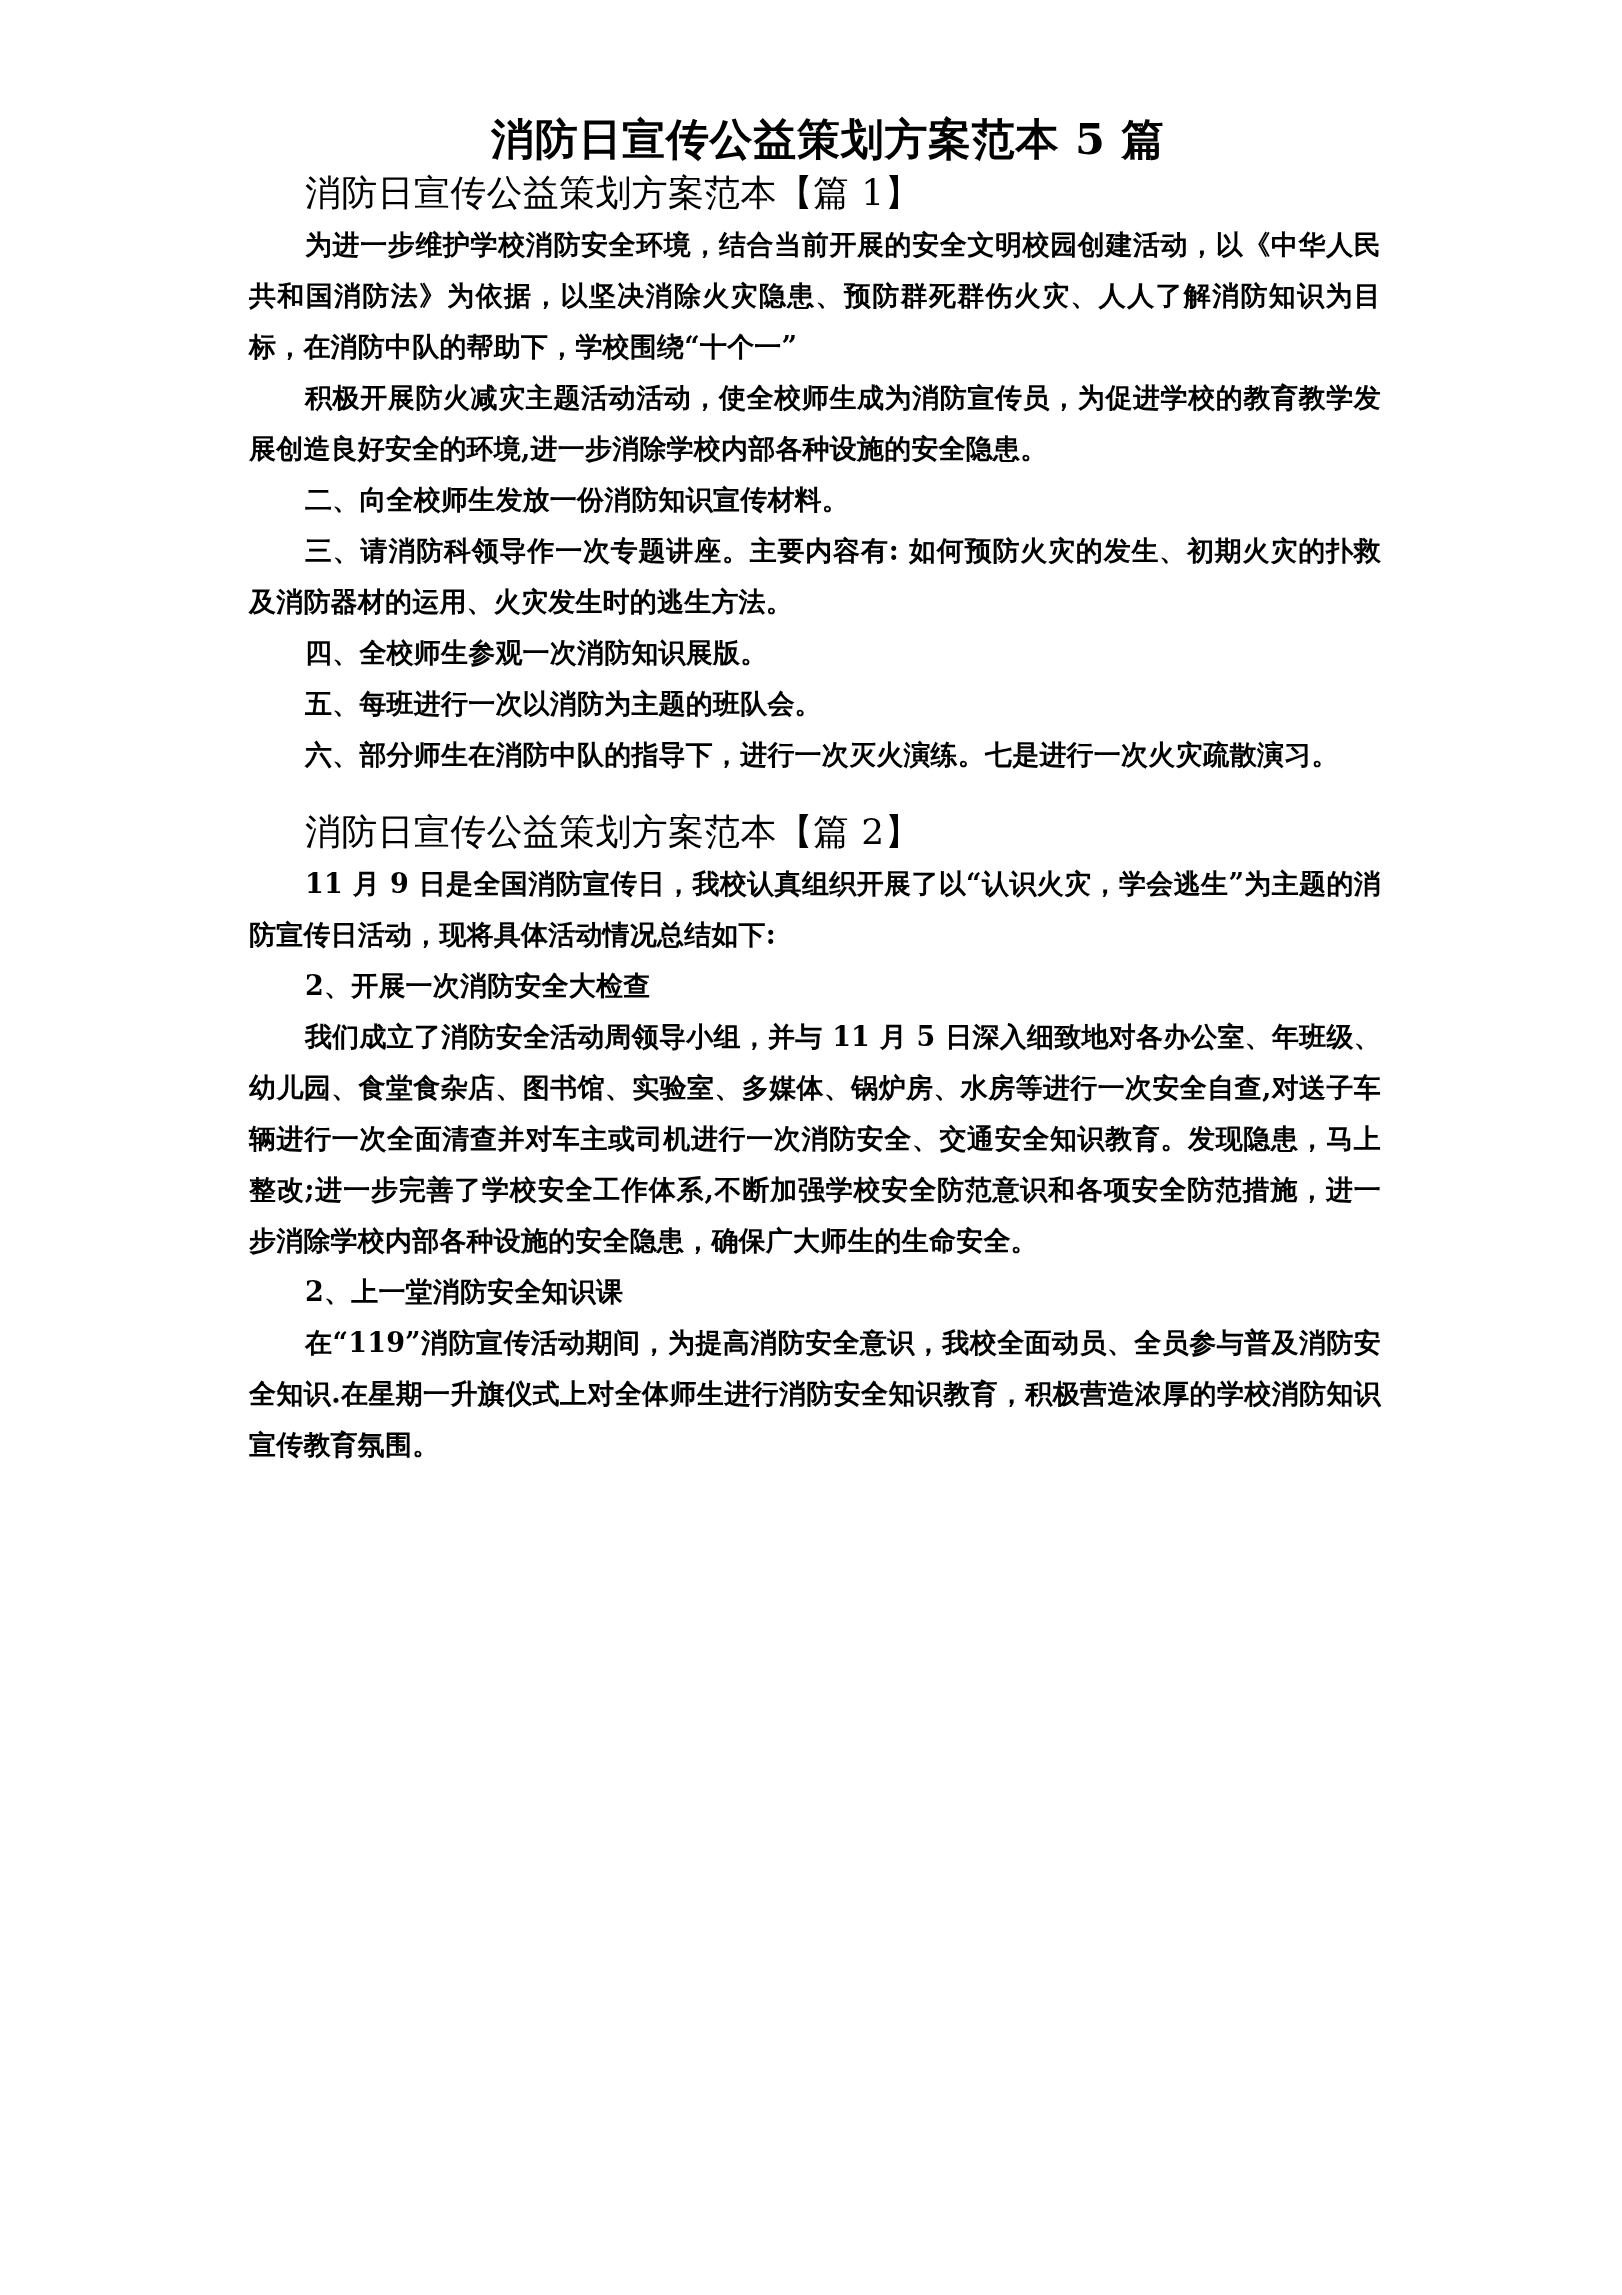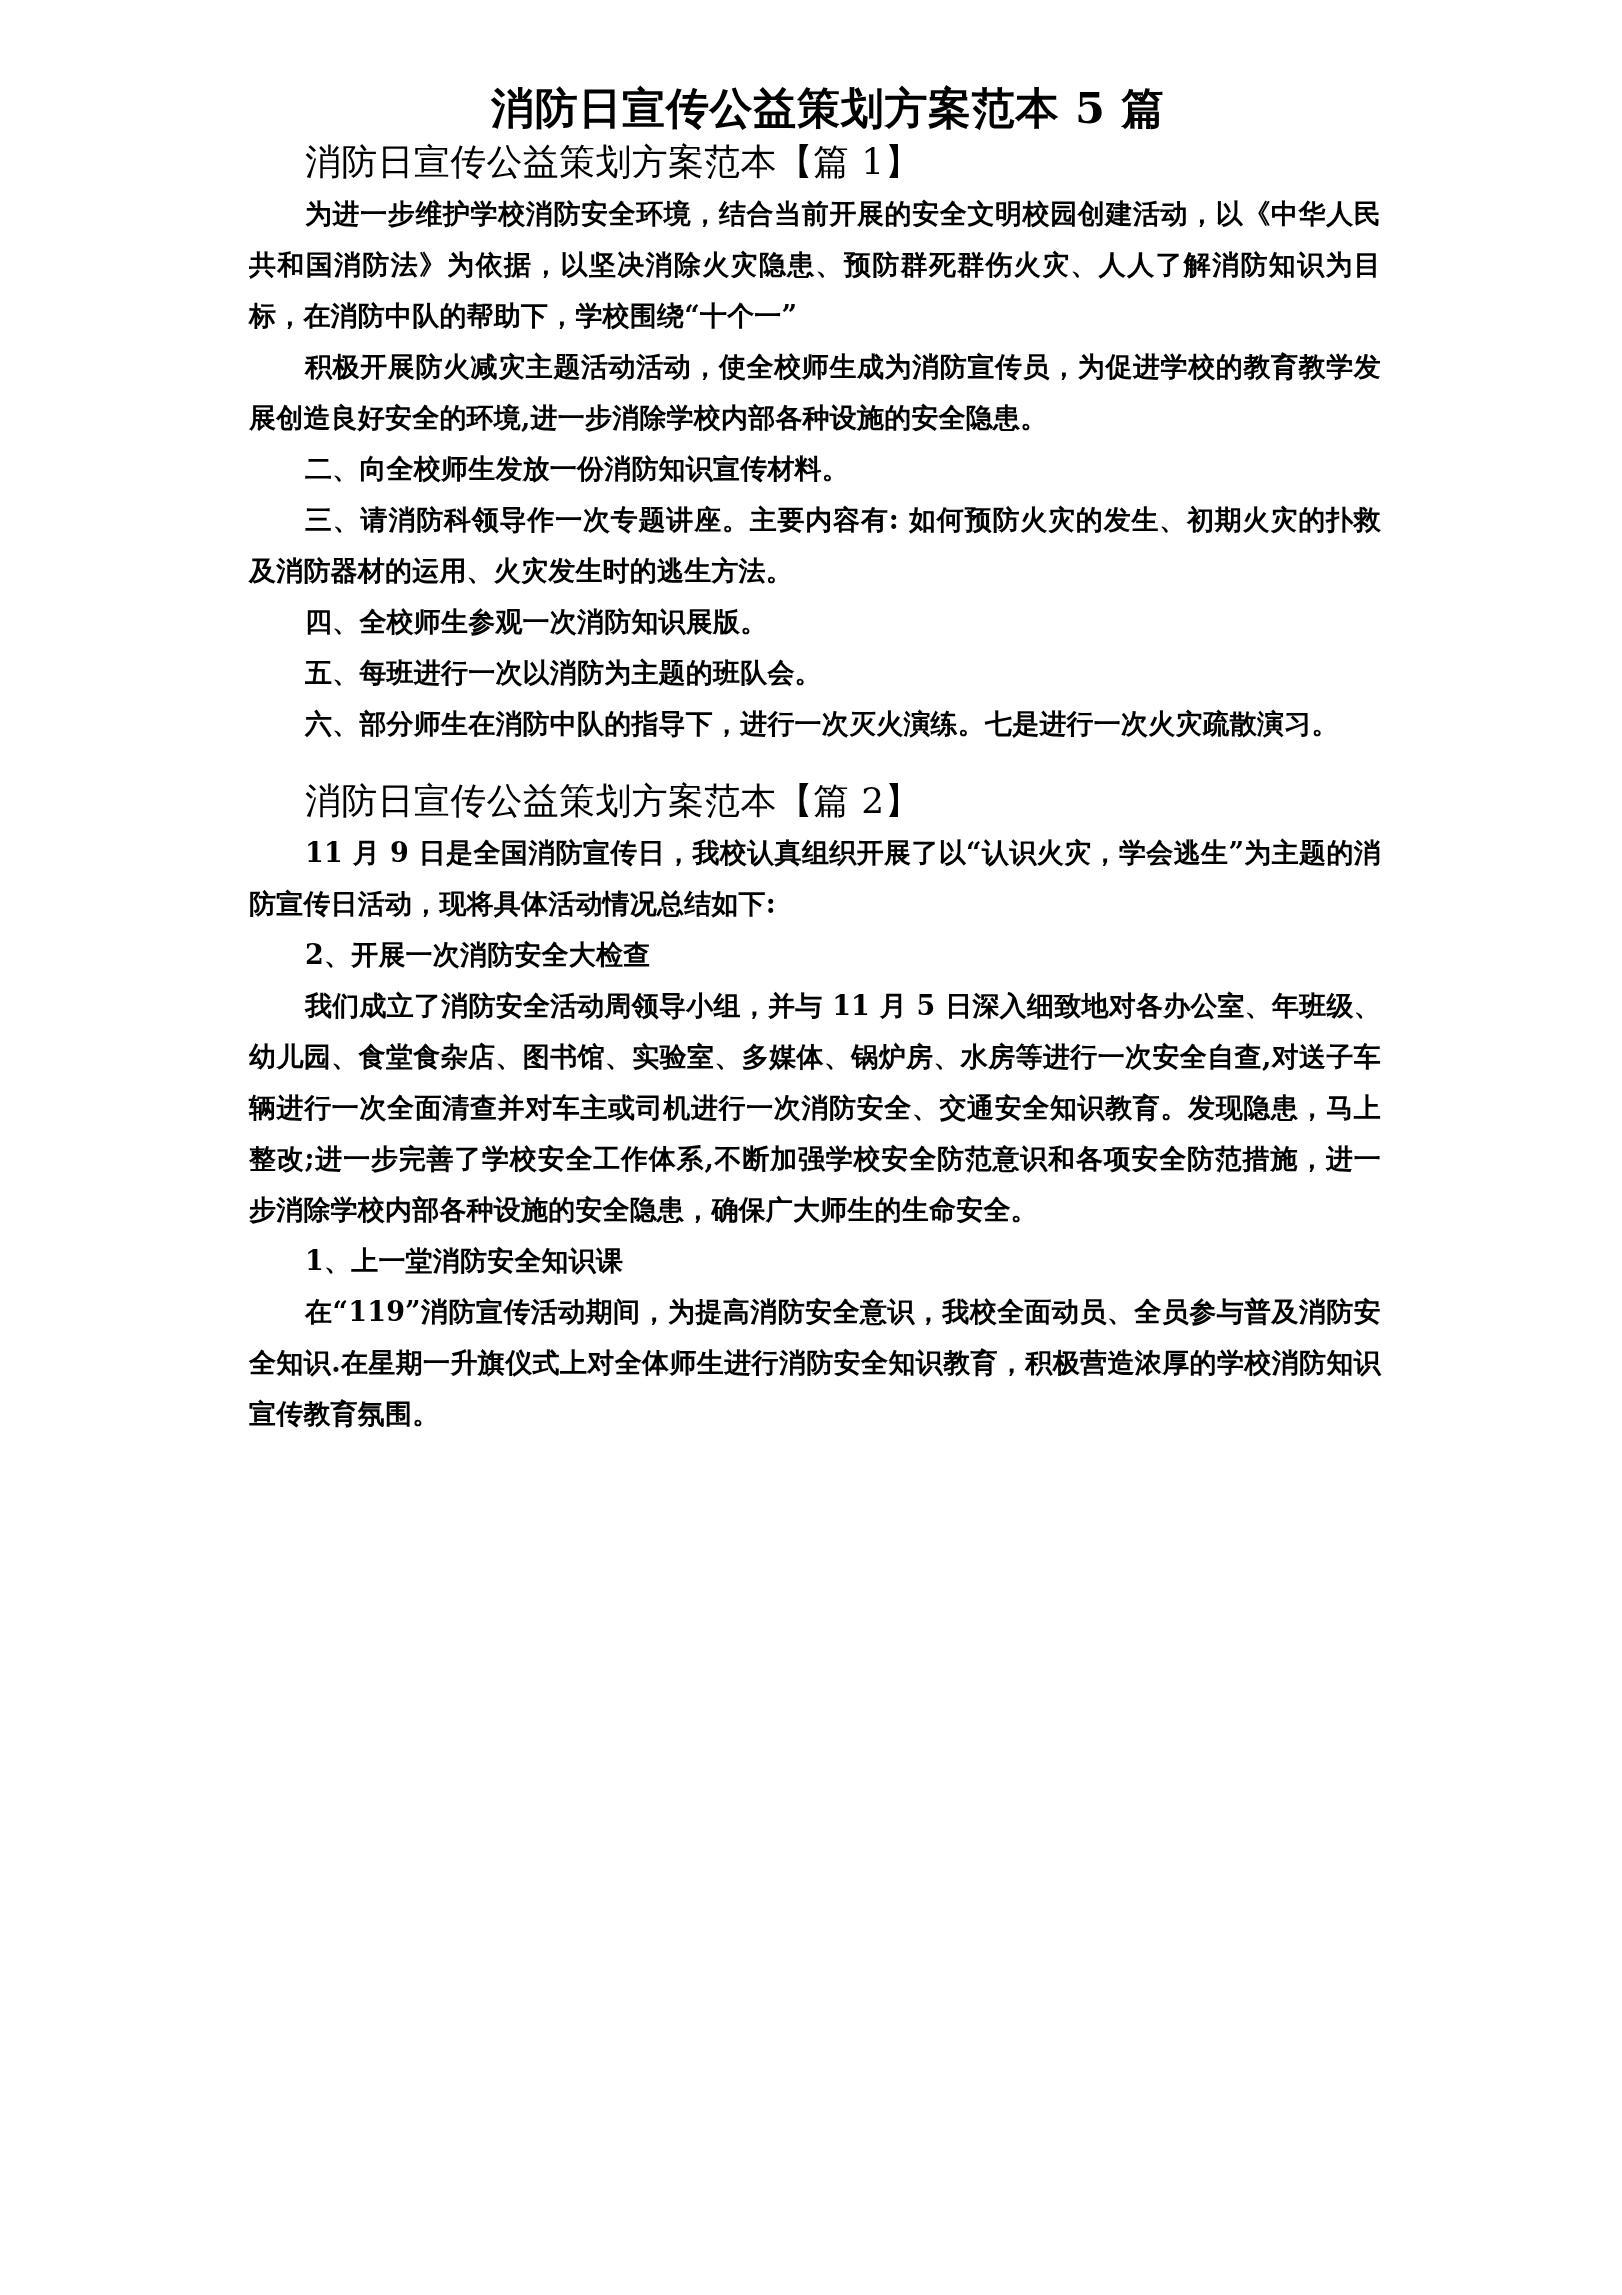--- a/index.html
+++ b/index.html
@@ -29,21 +29,21 @@
   }
 
   
   .doc-title {
     font-size: 43px;
     font-weight: bold;
     line-height: 1.25;
     letter-spacing: 0.7px;
     text-align: center;
     margin: 0;
-    padding-top: 82px;
+    padding-top: 113px;
     padding-left: 26px;
     white-space: nowrap;
   }
 
   
   .section-heading {
     font-size: 36px;
     line-height: 51px;
     margin: 0;
     padding-left: 56px;
@@ -105,19 +105,19 @@
     <p class="para item">六、部分师生在消防中队的指导下，进行一次灭火演练。七是进行一次火灾疏散演习。</p>
 
     <div class="section-heading spaced">消防日宣传公益策划方案范本【篇 2】</div>
 
     <p class="para tight">11 月 9 日是全国消防宣传日，我校认真组织开展了以“认识火灾，学会逃生”为主题的消防宣传日活动，现将具体活动情况总结如下:</p>
 
     <p class="para item">2、开展一次消防安全大检查</p>
 
     <p class="para">我们成立了消防安全活动周领导小组，并与 11 月 5 日深入细致地对各办公室、年班级、幼儿园、食堂食杂店、图书馆、实验室、多媒体、锅炉房、水房等进行一次安全自查,对送子车辆进行一次全面清查并对车主或司机进行一次消防安全、交通安全知识教育。发现隐患，马上整改;进一步完善了学校安全工作体系,不断加强学校安全防范意识和各项安全防范措施，进一步消除学校内部各种设施的安全隐患，确保广大师生的生命安全。</p>
 
-    <p class="para item">1、上一堂消防安全知识课</p>
+    <p class="para item">2、上一堂消防安全知识课</p>
 
     <p class="para">在“119”消防宣传活动期间，为提高消防安全意识，我校全面动员、全员参与普及消防安全知识.在星期一升旗仪式上对全体师生进行消防安全知识教育，积极营造浓厚的学校消防知识宣传教育氛围。</p>
 
   </div>
 </div>
 
 
 </body></html>

